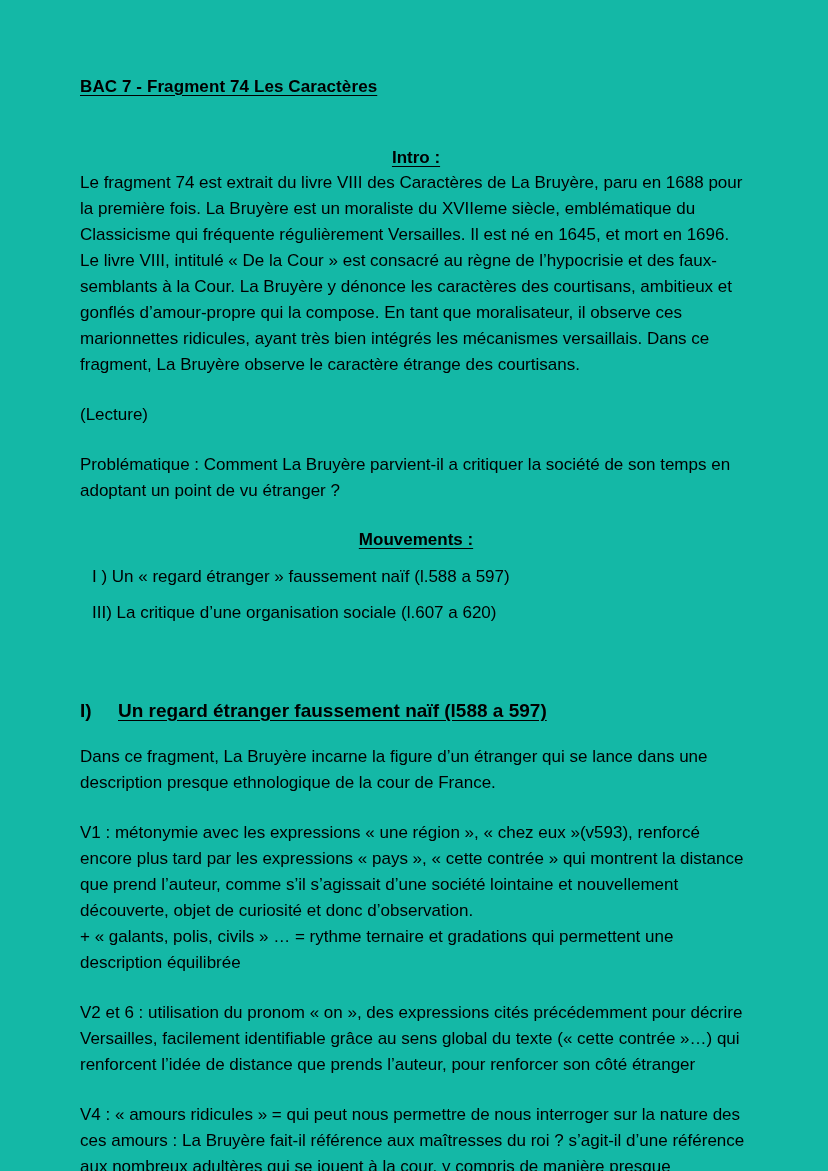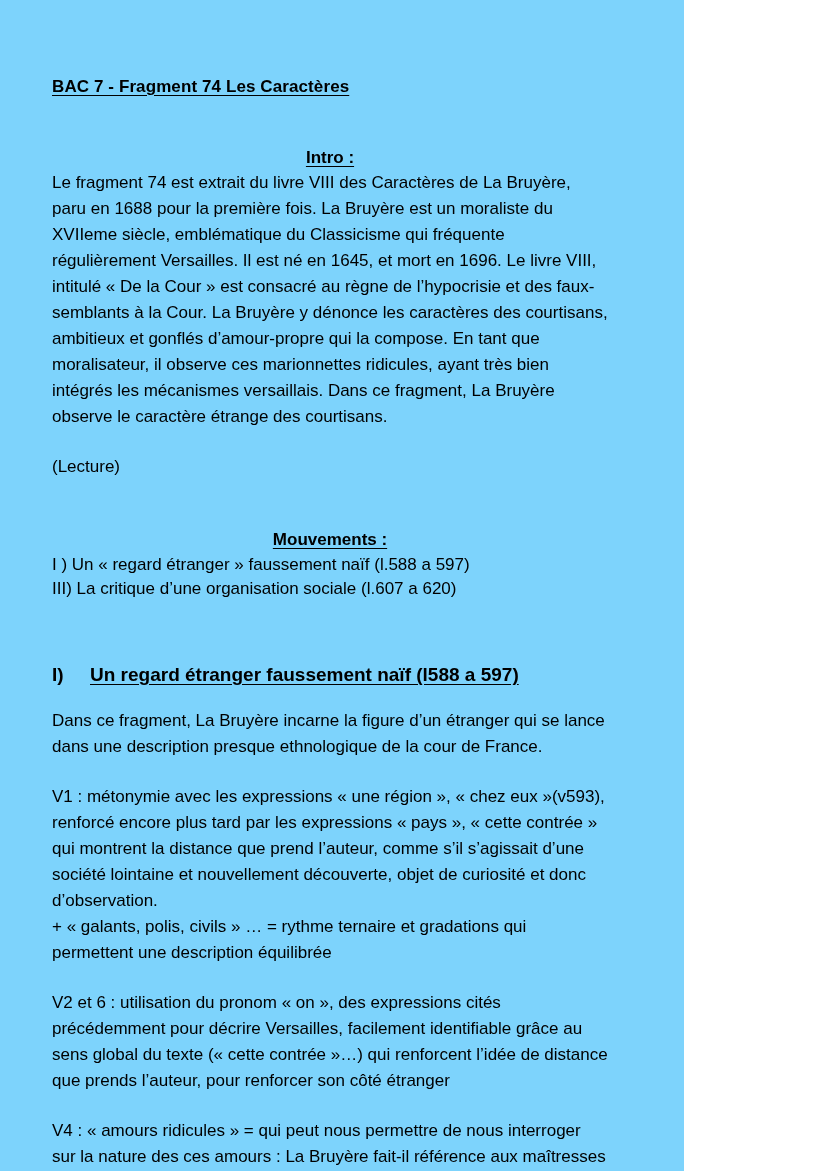--- a/index.html
+++ b/index.html
@@ -9,25 +9,25 @@
   }
   body {
     width: 828px;
     height: 1171px;
     font-family: "Liberation Sans", sans-serif;
     color: #000000;
     -webkit-font-smoothing: antialiased;
   }
   .page {
     position: relative;
-    width: 684px;
+    width: 828px;
     height: 1171px;
-    background: #7dd3fc;
+    background: #14b8a6;
     box-sizing: border-box;
-    padding: 75px 76px 0 52px;
+    padding: 75px 76px 0 80px;
   }
   .doc-title {
     font-size: 17px;
     font-weight: bold;
     line-height: 24px;
     margin: 0 0 0 0;
     letter-spacing: 0.1px;
   }
   .doc-title .u,
   .section-heading .u,
@@ -62,21 +62,21 @@
     align-items: baseline;
   }
   .section-heading .numeral {
     display: inline-block;
     width: 38px;
     flex: 0 0 38px;
   }
   .list-line {
     font-size: 17px;
     line-height: 24.4px;
-    margin: 0;
+    margin: 12px;
   }
 </style>
 </head>
 <body>
 
 <div class="page">
 
   <h1 class="doc-title"><span class="u">BAC 7 - Fragment 74 Les Caractères</span></h1>
 
   <div class="spacer-lg"></div>
@@ -84,20 +84,21 @@
   <div class="heading-label"><span class="label-underline">Intro :</span></div>
 
   <p class="block">Le fragment 74 est extrait du livre VIII des Caractères de La Bruyère, paru en 1688 pour la première fois. La Bruyère est un moraliste du XVIIeme siècle, emblématique du Classicisme qui fréquente régulièrement Versailles. Il est né en 1645, et mort en 1696. Le livre VIII, intitulé « De la Cour » est consacré au règne de l’hypocrisie et des faux-semblants à la Cour. La Bruyère y dénonce les caractères des courtisans, ambitieux et gonflés d’amour-propre qui la compose. En tant que moralisateur, il observe ces marionnettes ridicules, ayant très bien intégrés les mécanismes versaillais. Dans ce fragment, La Bruyère observe le caractère étrange des courtisans.</p>
 
   <div class="spacer-md"></div>
 
   <p class="block">(Lecture)</p>
 
   <div class="spacer-md"></div>
 
+  <p class="block">Problématique : Comment La Bruyère parvient-il a critiquer la société de son temps en adoptant un point de vu étranger ?</p>
 
   <div class="spacer-md"></div>
 
   <div class="heading-label"><span class="label-underline">Mouvements :</span></div>
 
   <p class="list-line">I ) Un « regard étranger » faussement naïf (l.588 a 597)</p>
   <p class="list-line">III) La critique d’une organisation sociale (l.607 a 620)</p>
 
   <div class="spacer-xxl"></div>
 

